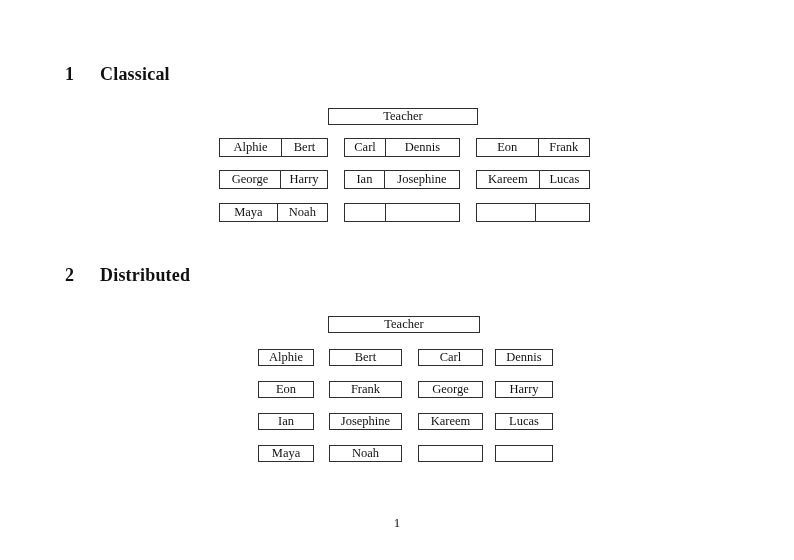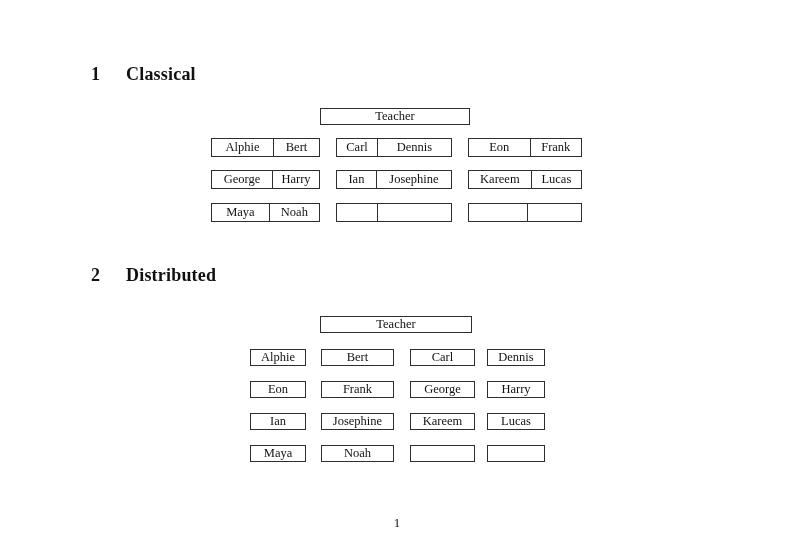--- a/index.html
+++ b/index.html
@@ -3,30 +3,30 @@
 <meta charset="utf-8">
 <style>
   html, body { margin:0; padding:0; background:#ffffff; }
   .page {
     position:relative; width:794px; height:560px; background:#ffffff;
     font-family:"Liberation Serif","DejaVu Serif",serif; color:#111111;
     overflow:hidden;
   }
   .heading {
     position:absolute; left:65px; font-weight:bold; font-size:18px;
-    letter-spacing:0.2px; white-space:nowrap;margin-left:26px;
+    letter-spacing:0.2px; white-space:nowrap;
   }
   .heading .num { display:inline-block; min-width:35px; }
   #h-classical   { top:64px; }
   #h-distributed { top:265px; }
 
   .box {
     position:absolute; border:1px solid #2e2e2e; background:#ffffff;
     box-sizing:border-box; display:flex; align-items:center; justify-content:center;
-    font-size:12.5px; line-height:1;
+    font-size:12.5px; line-height:1;margin-left:8px;
   }
 
   
   .pair { padding:0; }
   .pair .cell { display:flex; align-items:center; justify-content:center; height:100%; box-sizing:border-box; }
   .pair .cell.l { border-right:1px solid #2e2e2e; }
   .pair .cell.r { flex:1; }
   .s58 .cell.l { width:58%; }
   .s57 .cell.l { width:57%; }
   .s56 .cell.l { width:56%; }

